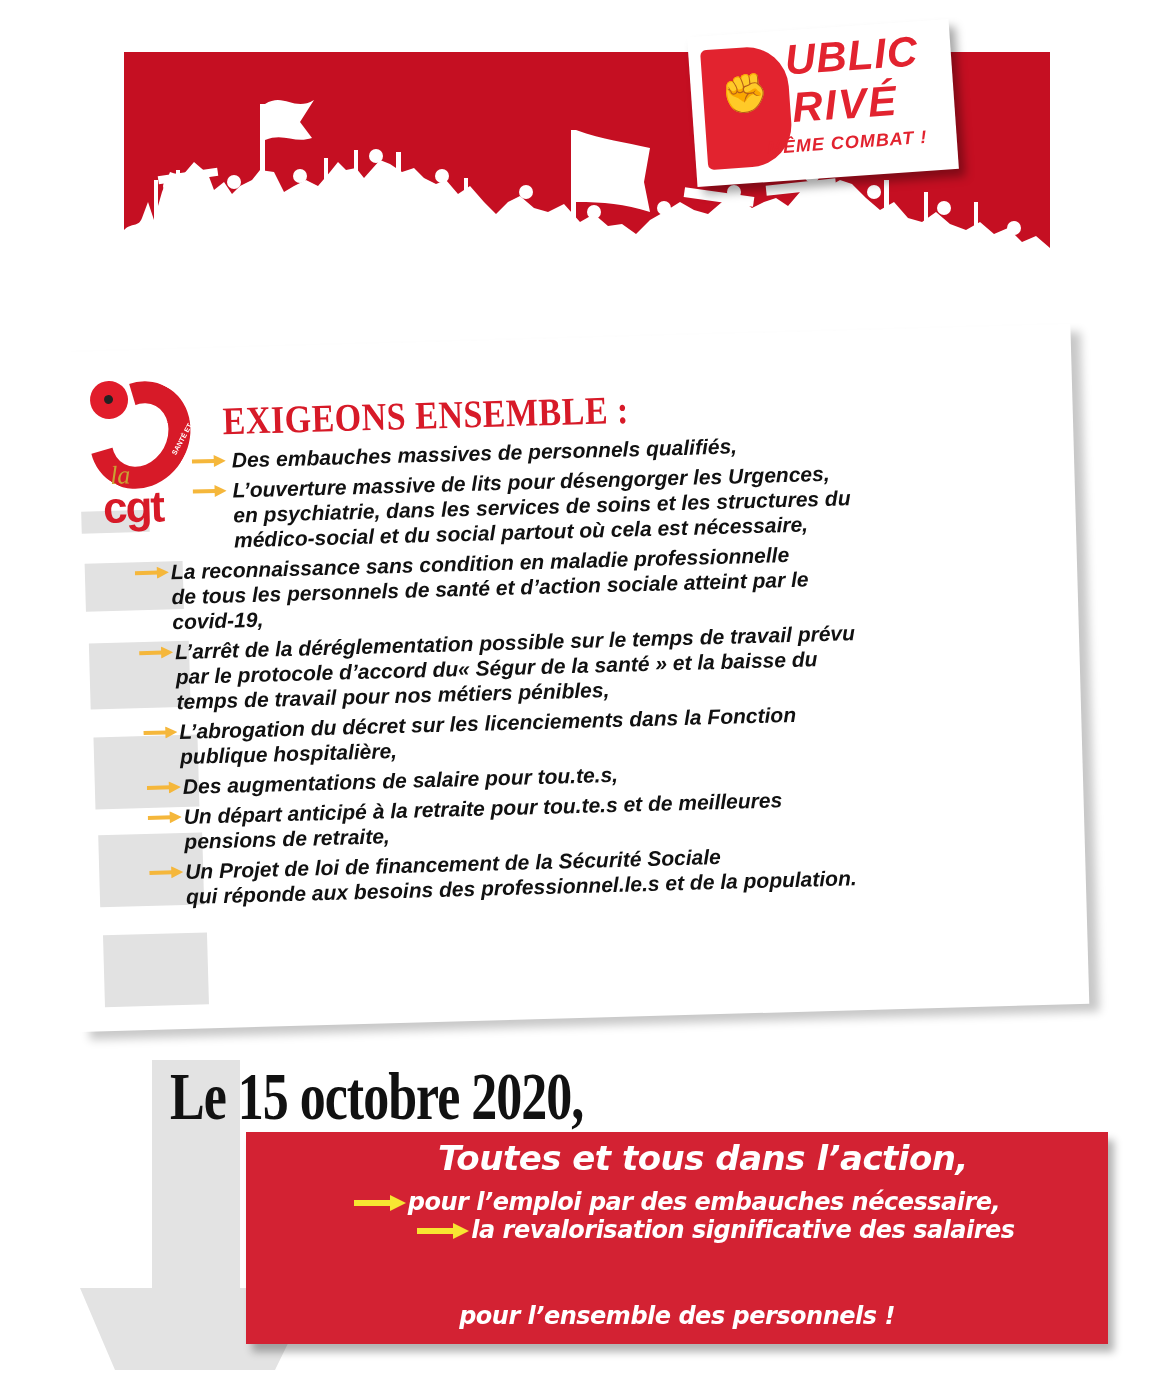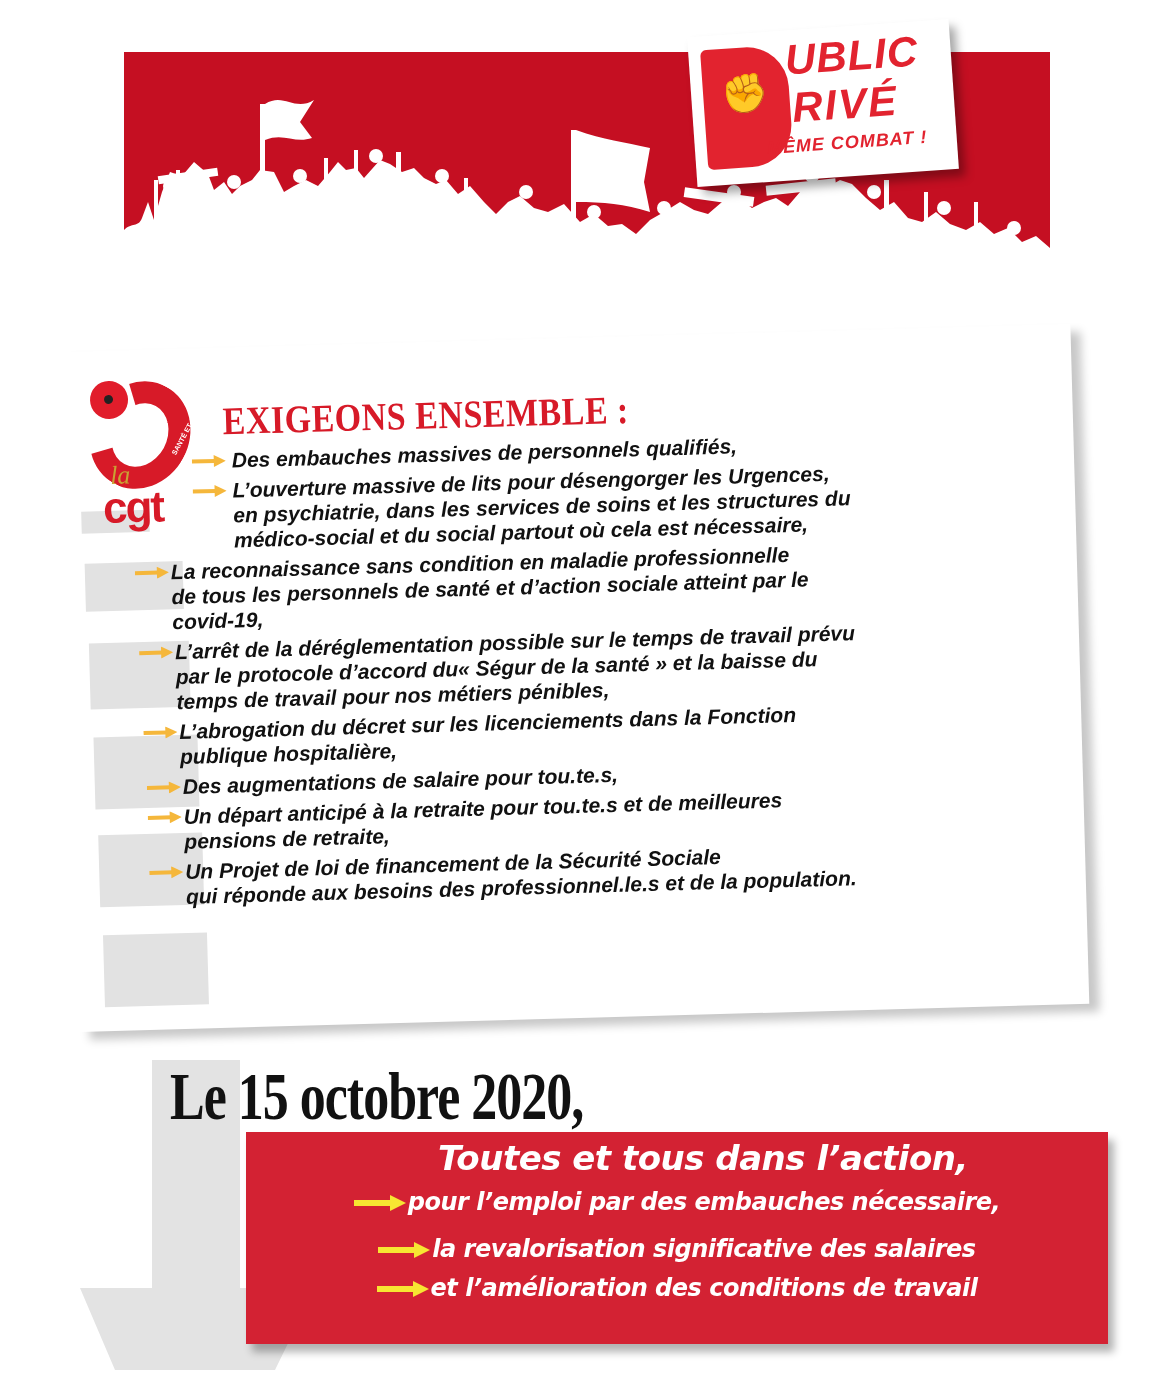--- a/index.html
+++ b/index.html
@@ -204,25 +204,20 @@
 
 <div class="redbox">
   <div class="headline">Toutes et tous dans l’action,</div>
 
   <div class="bl" style="top:56px;">
     <svg class="yarr" viewBox="0 0 52 16">
         <rect x="0" y="5" width="38" height="6" fill="#f7e532"></rect>
         <path d="M36 0 L52 8 L36 16 Z" fill="#f7e532"></path>
       </svg><span>pour l’emploi par des embauches nécessaire,</span>
   </div>
-  <div class="bl" style="top:103px;">
+  <div class="bl" style="top:84px;padding-left:39px;">
     <svg class="yarr" viewBox="0 0 52 16">
         <rect x="0" y="5" width="38" height="6" fill="#f7e532"></rect>
         <path d="M36 0 L52 8 L36 16 Z" fill="#f7e532"></path>
       </svg><span>la revalorisation significative des salaires</span>
   </div>
-  <div class="bl" style="top:142px;">
-    <svg class="yarr" viewBox="0 0 52 16">
-        <rect x="0" y="5" width="38" height="6" fill="#f7e532"></rect>
-        <path d="M36 0 L52 8 L36 16 Z" fill="#f7e532"></path>
-      </svg><span>et l’amélioration des conditions de travail</span>
-  </div>
+  <div class="bl" style="top:170px;">pour l’ensemble des personnels !</div>
 </div>
 
 </body></html>

